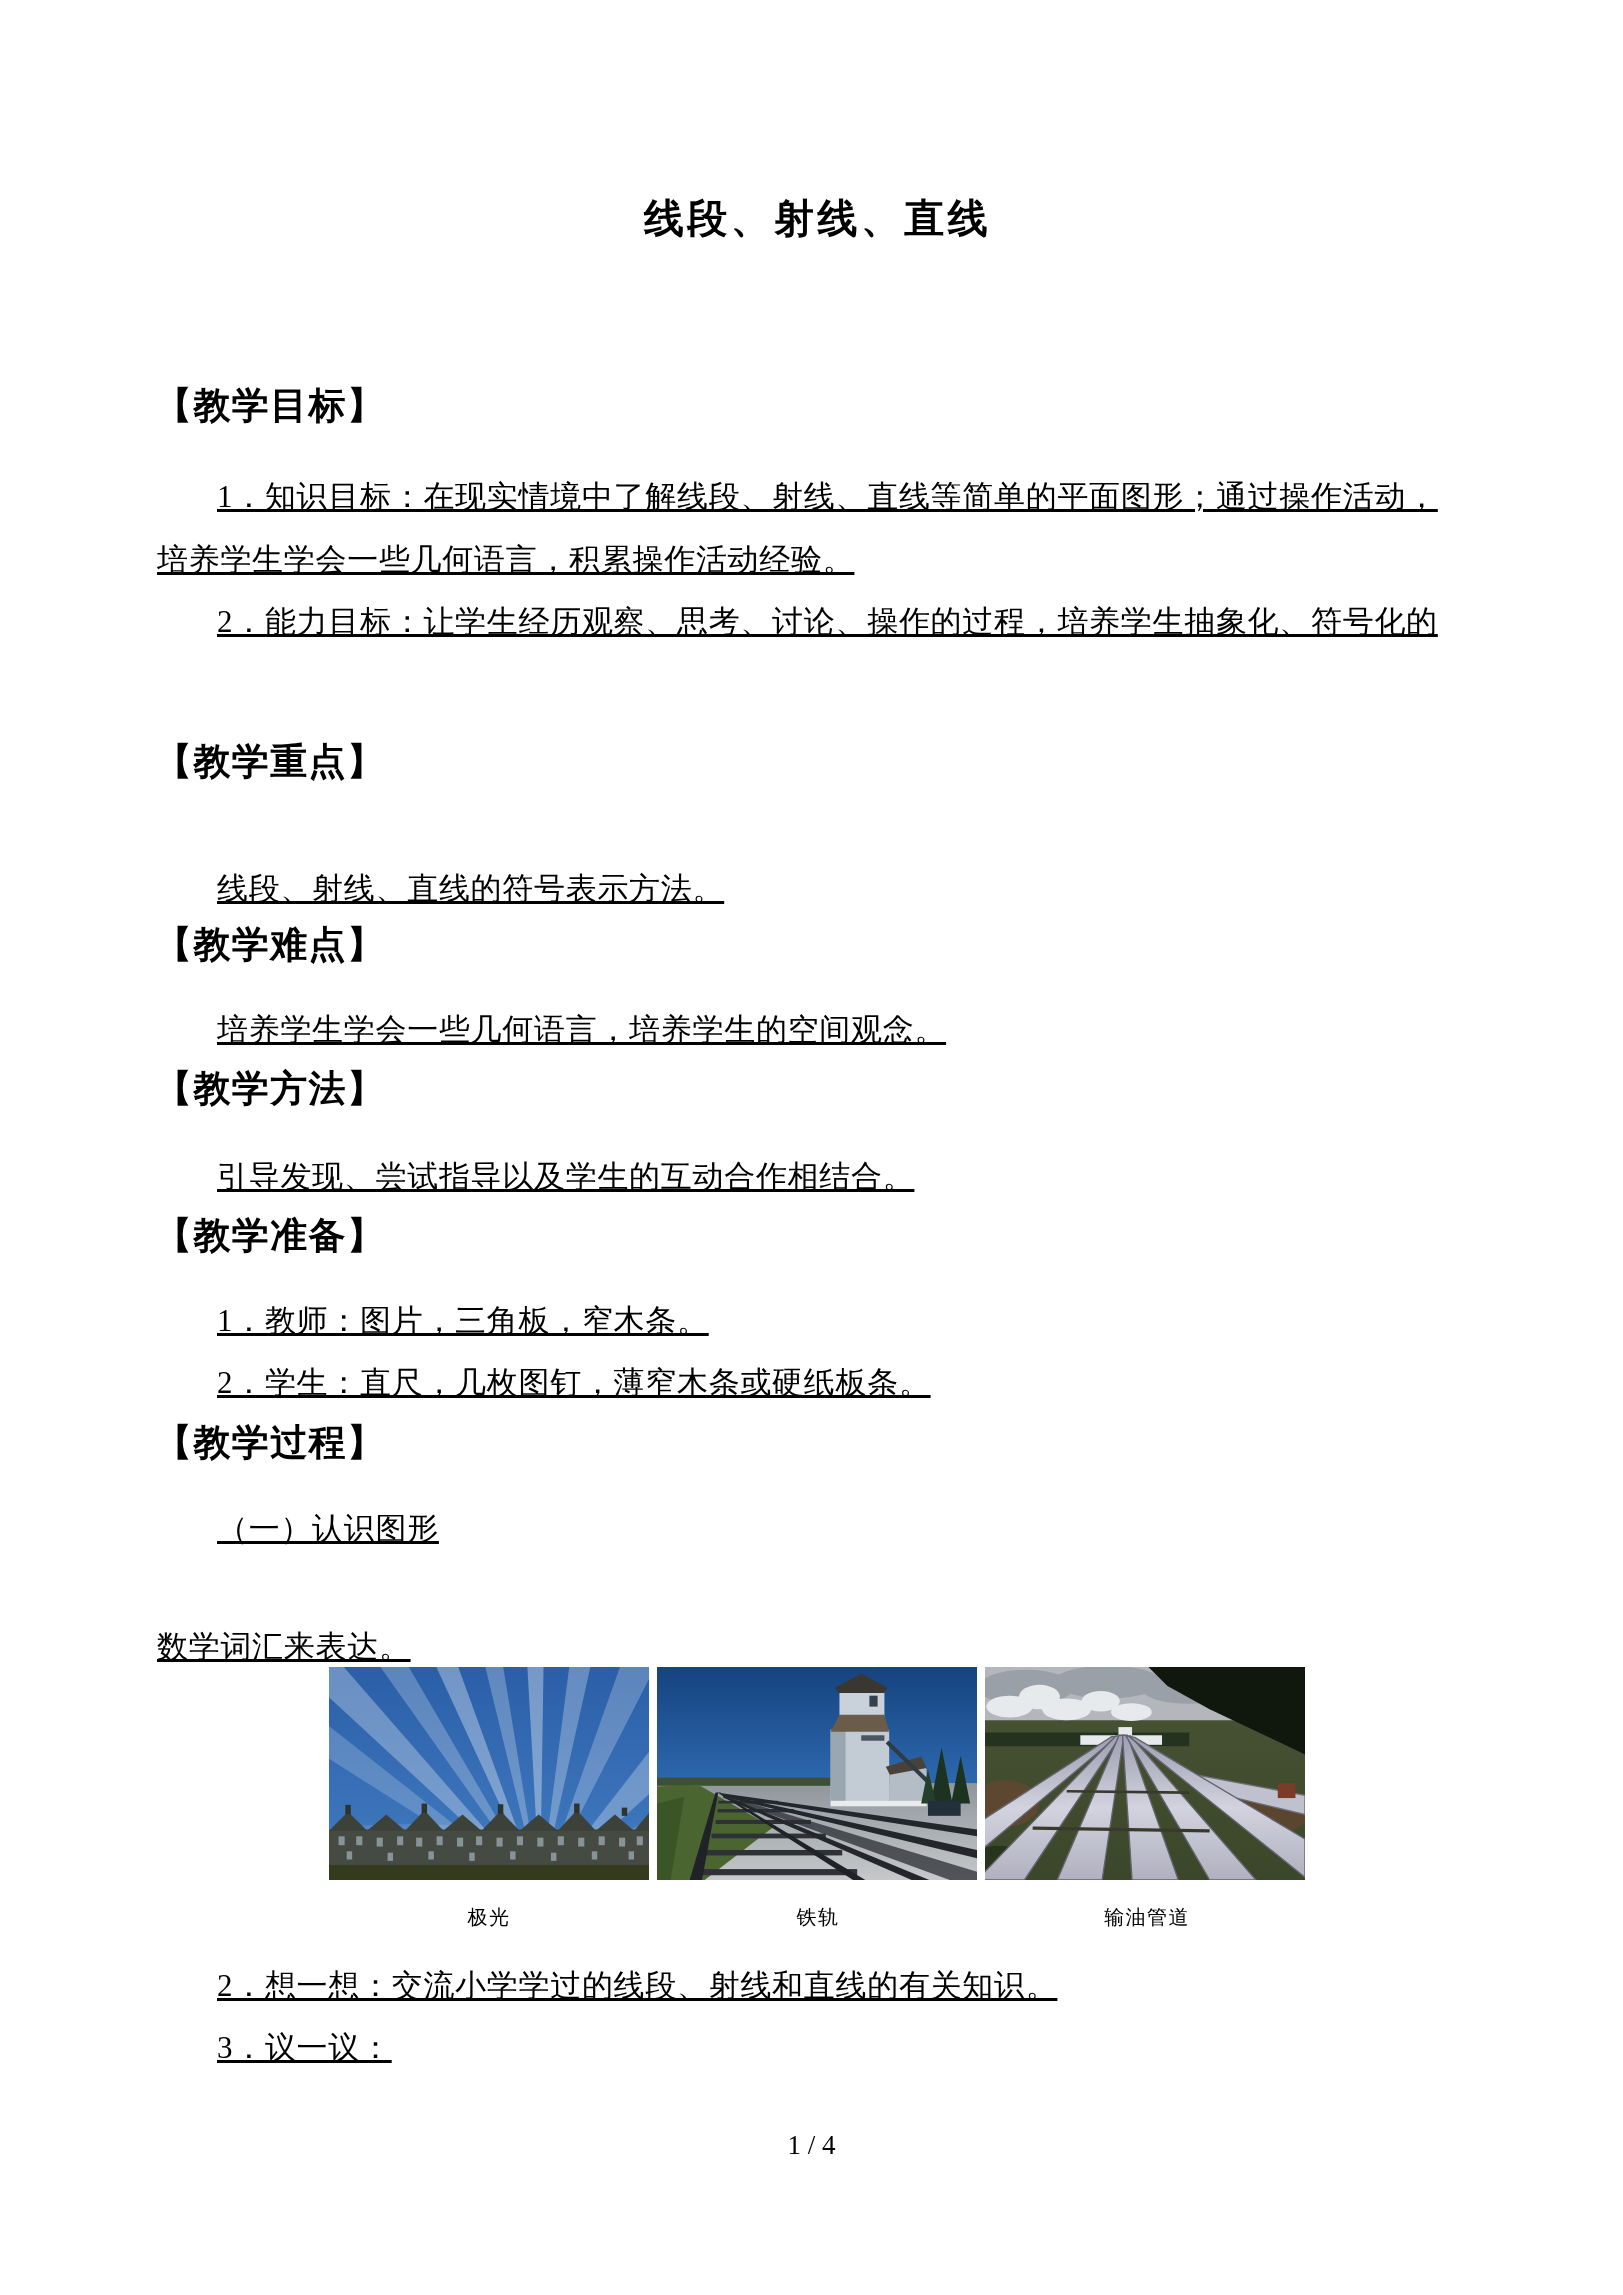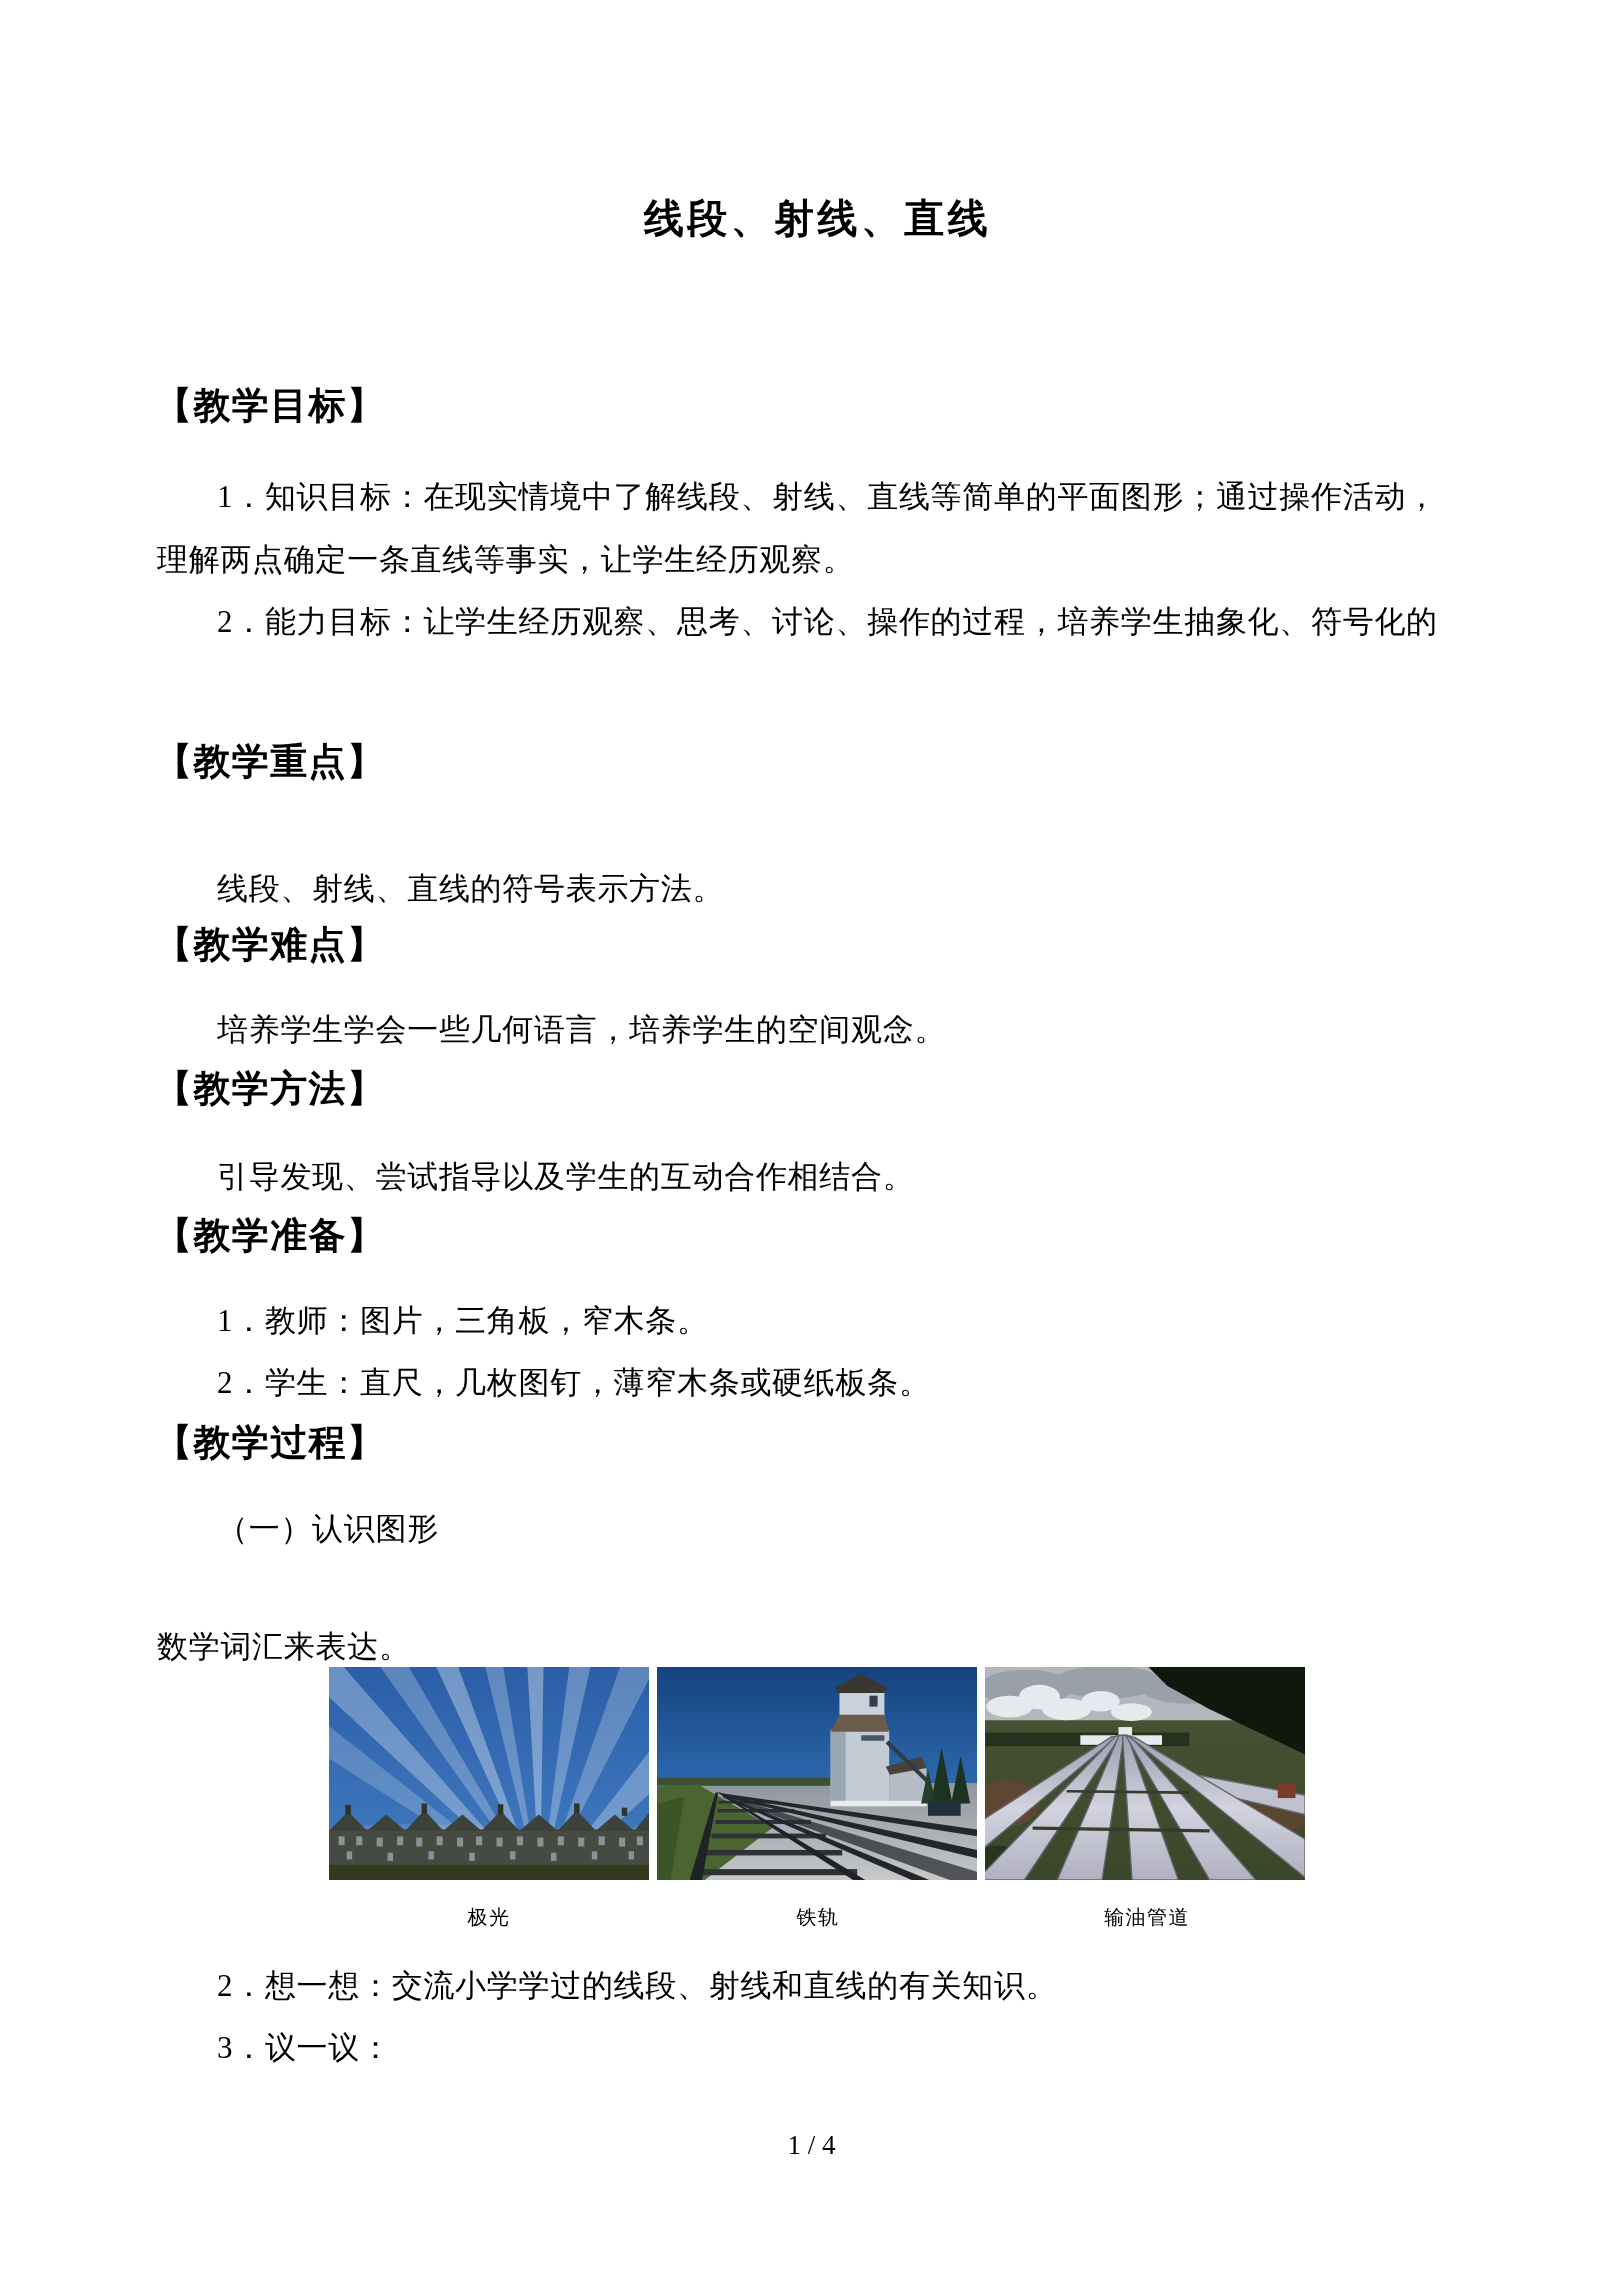--- a/index.html
+++ b/index.html
@@ -21,20 +21,21 @@
   .hd {
     position:absolute; left:155px;
     font-size:37px; font-weight:700; line-height:1.15;
     letter-spacing:1.4px;
   }
   .line {
     position:absolute; left:157px; width:1319px;
     font-size:31px; line-height:1.3;
     white-space:nowrap;
     letter-spacing:0.7px;
+    text-decoration:underline;
   }
   .ind { padding-left:60px; }
   .figures {
     position:absolute; top:1667px; left:329px;
     display:flex; gap:8.2px;
   }
   .figure { width:320px; height:213px; overflow:hidden; }
   .figure svg { display:block; width:100%; height:100%; }
   .caption {
     position:absolute; top:1905px; width:320px;
@@ -51,21 +52,21 @@
 </style>
 </head>
 <body>
 
 <div class="page">
 
   <div class="doc-title">线段、射线、直线</div>
 
   <div class="hd" style="top:385px">【教学目标】</div>
   <div class="line ind" style="top:477px">1．知识目标：在现实情境中了解线段、射线、直线等简单的平面图形；通过操作活动，</div>
-  <div class="line" style="top:540px">理解两点确定一条直线等事实，让学生经历观察。</div>
+  <div class="line" style="top:540px">培养学生学会一些几何语言，积累操作活动经验。</div>
   <div class="line ind" style="top:602px">2．能力目标：让学生经历观察、思考、讨论、操作的过程，培养学生抽象化、符号化的</div>
 
   <div class="hd" style="top:741px">【教学重点】</div>
   <div class="line ind" style="top:869px">线段、射线、直线的符号表示方法。</div>
 
   <div class="hd" style="top:924px">【教学难点】</div>
   <div class="line ind" style="top:1010px">培养学生学会一些几何语言，培养学生的空间观念。</div>
 
   <div class="hd" style="top:1068px">【教学方法】</div>
   <div class="line ind" style="top:1157px">引导发现、尝试指导以及学生的互动合作相结合。</div>

